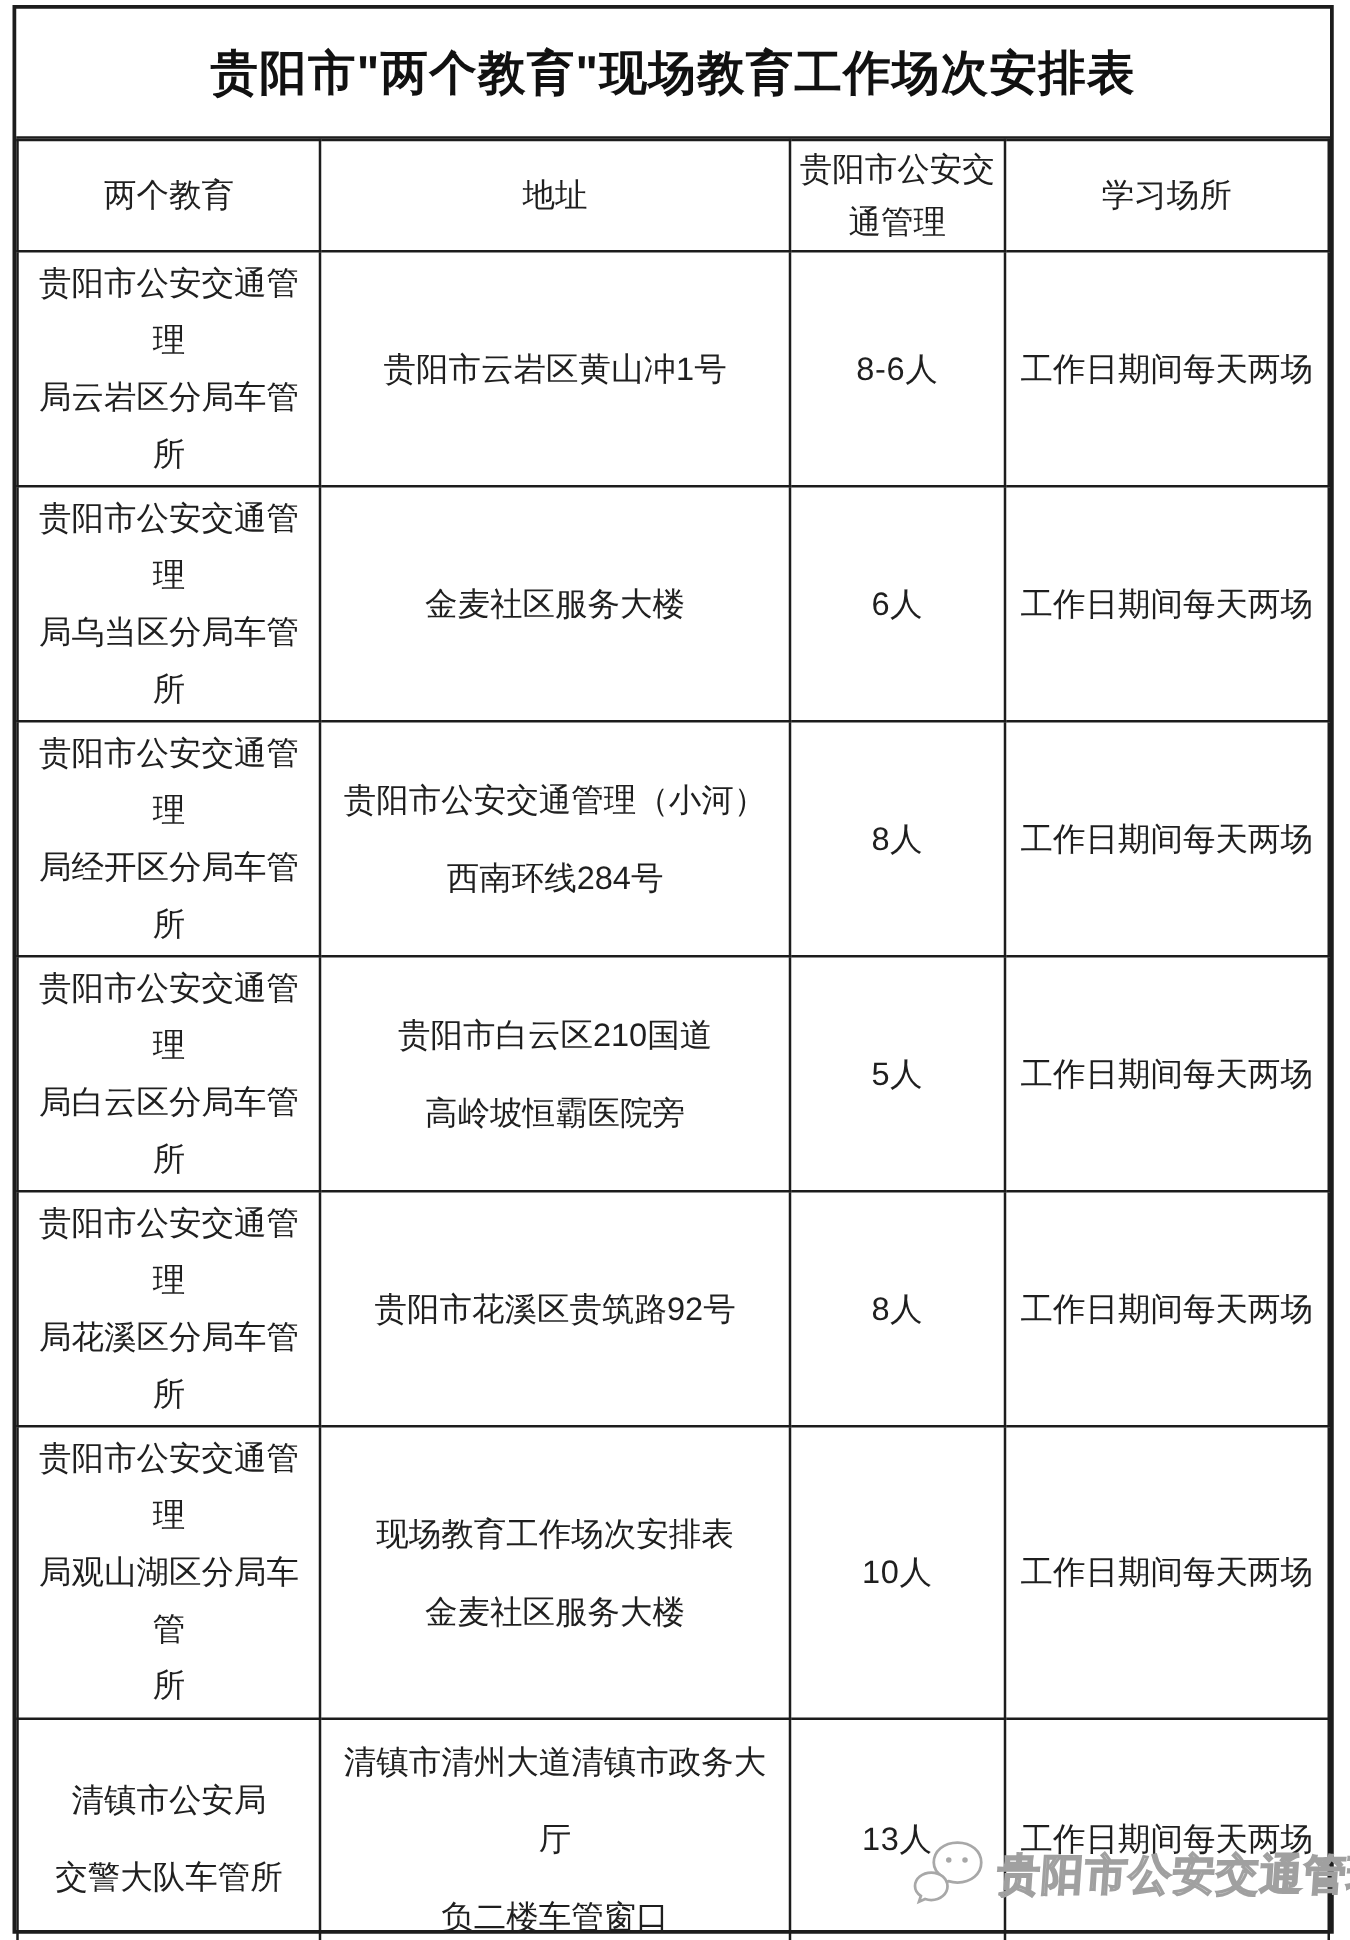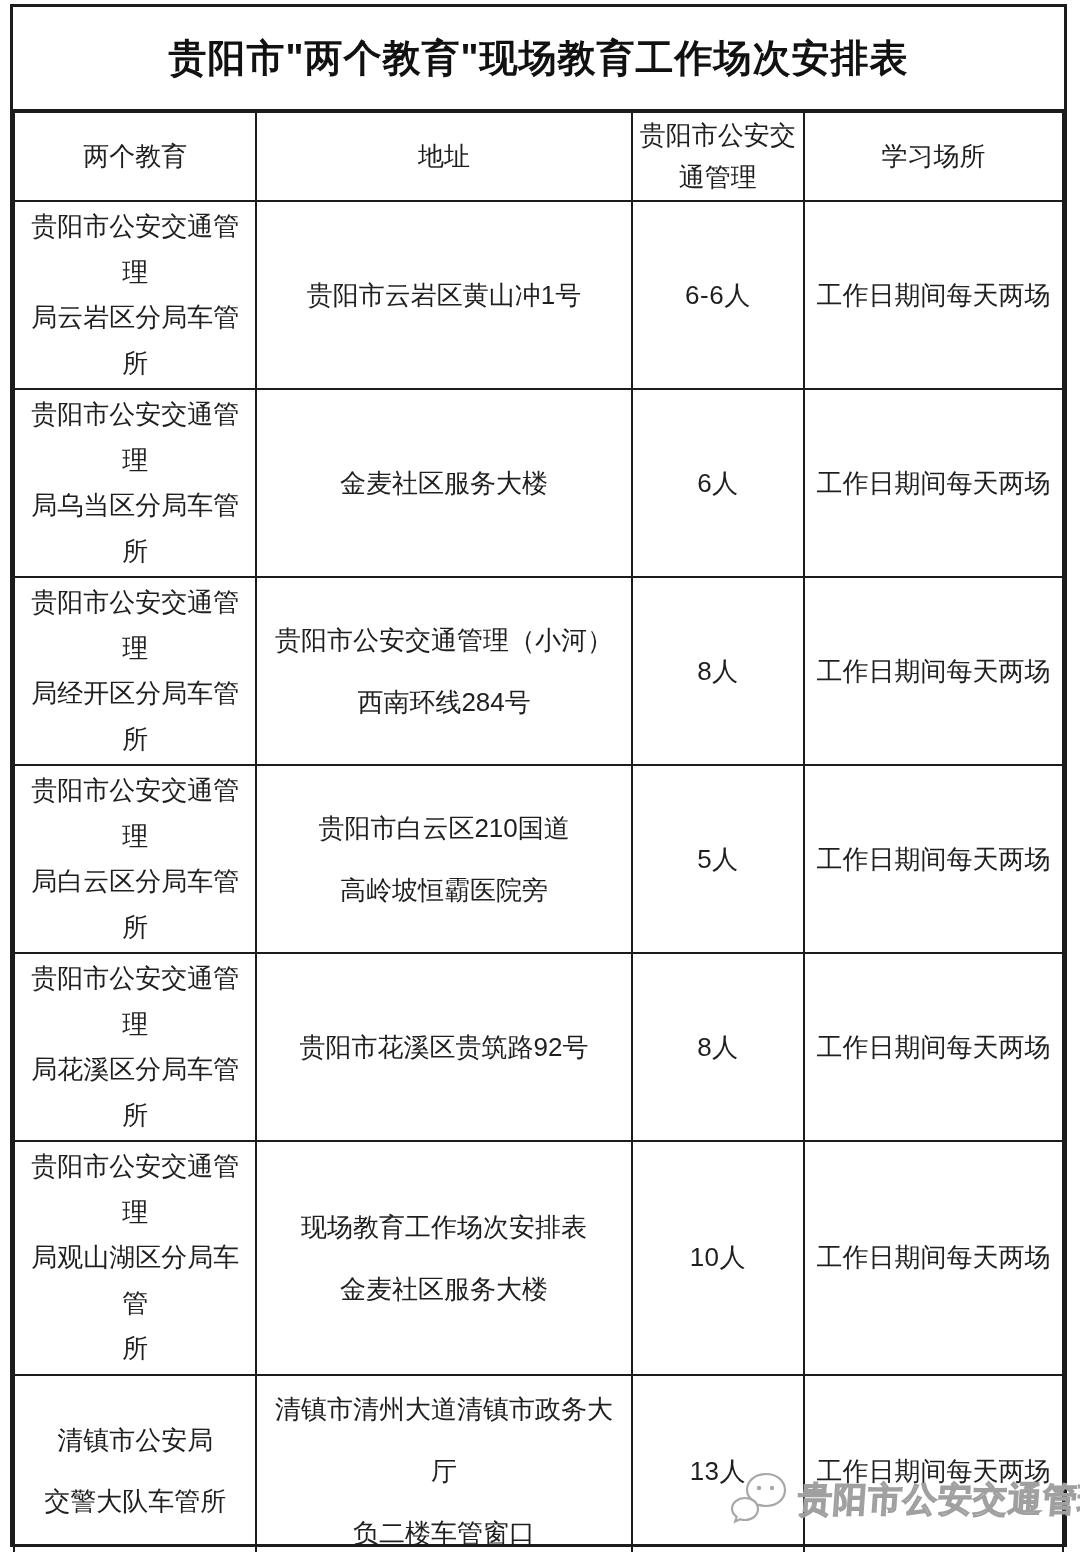--- a/index.html
+++ b/index.html
@@ -109,21 +109,21 @@
           <th>地址</th>
           <th>贵阳市公安交通管理</th>
           <th>学习场所</th>
         </tr>
       </thead>
       <tbody>
         <tr>
           <td class="loc-tight">贵阳市公安交通管理
 局云岩区分局车管所</td>
           <td class="addr">贵阳市云岩区黄山冲1号</td>
-          <td class="capacity">6-6人</td>
+          <td class="capacity">8-6人</td>
           <td class="sessions">工作日期间每天两场</td>
         </tr>
         <tr>
           <td class="loc-tight">贵阳市公安交通管理
 局乌当区分局车管所</td>
           <td class="addr">金麦社区服务大楼</td>
           <td class="capacity">6人</td>
           <td class="sessions">工作日期间每天两场</td>
         </tr>
         <tr>

